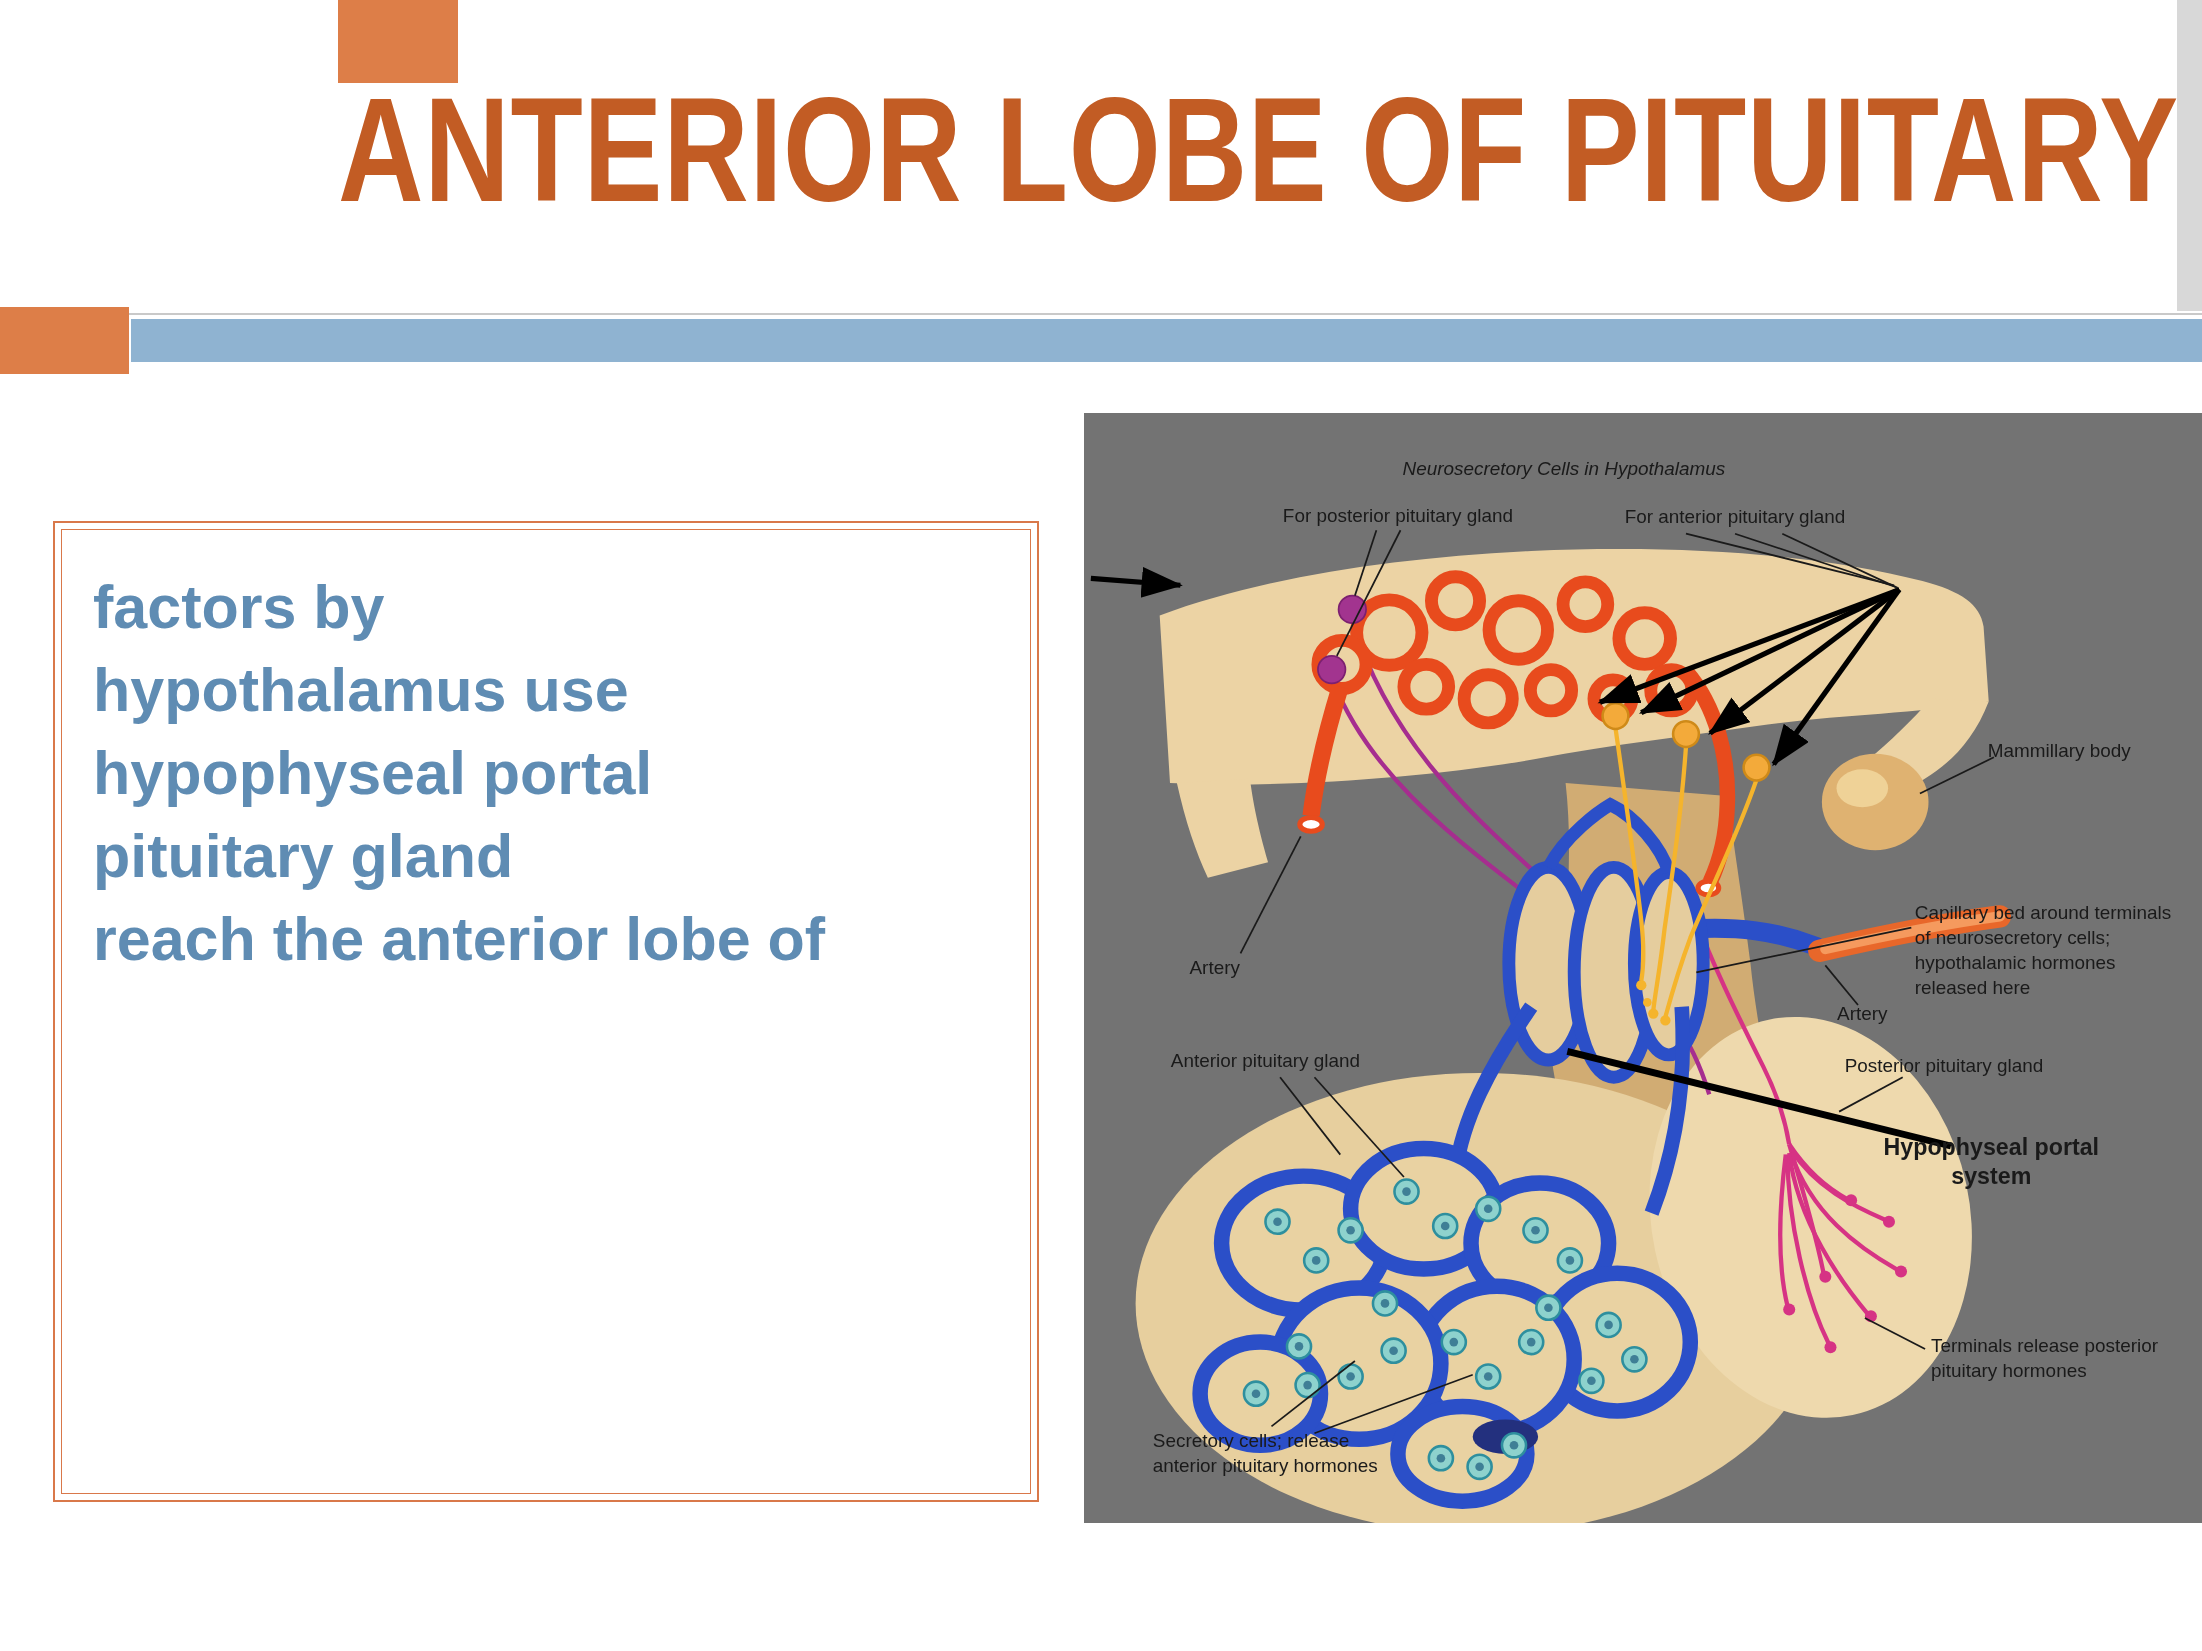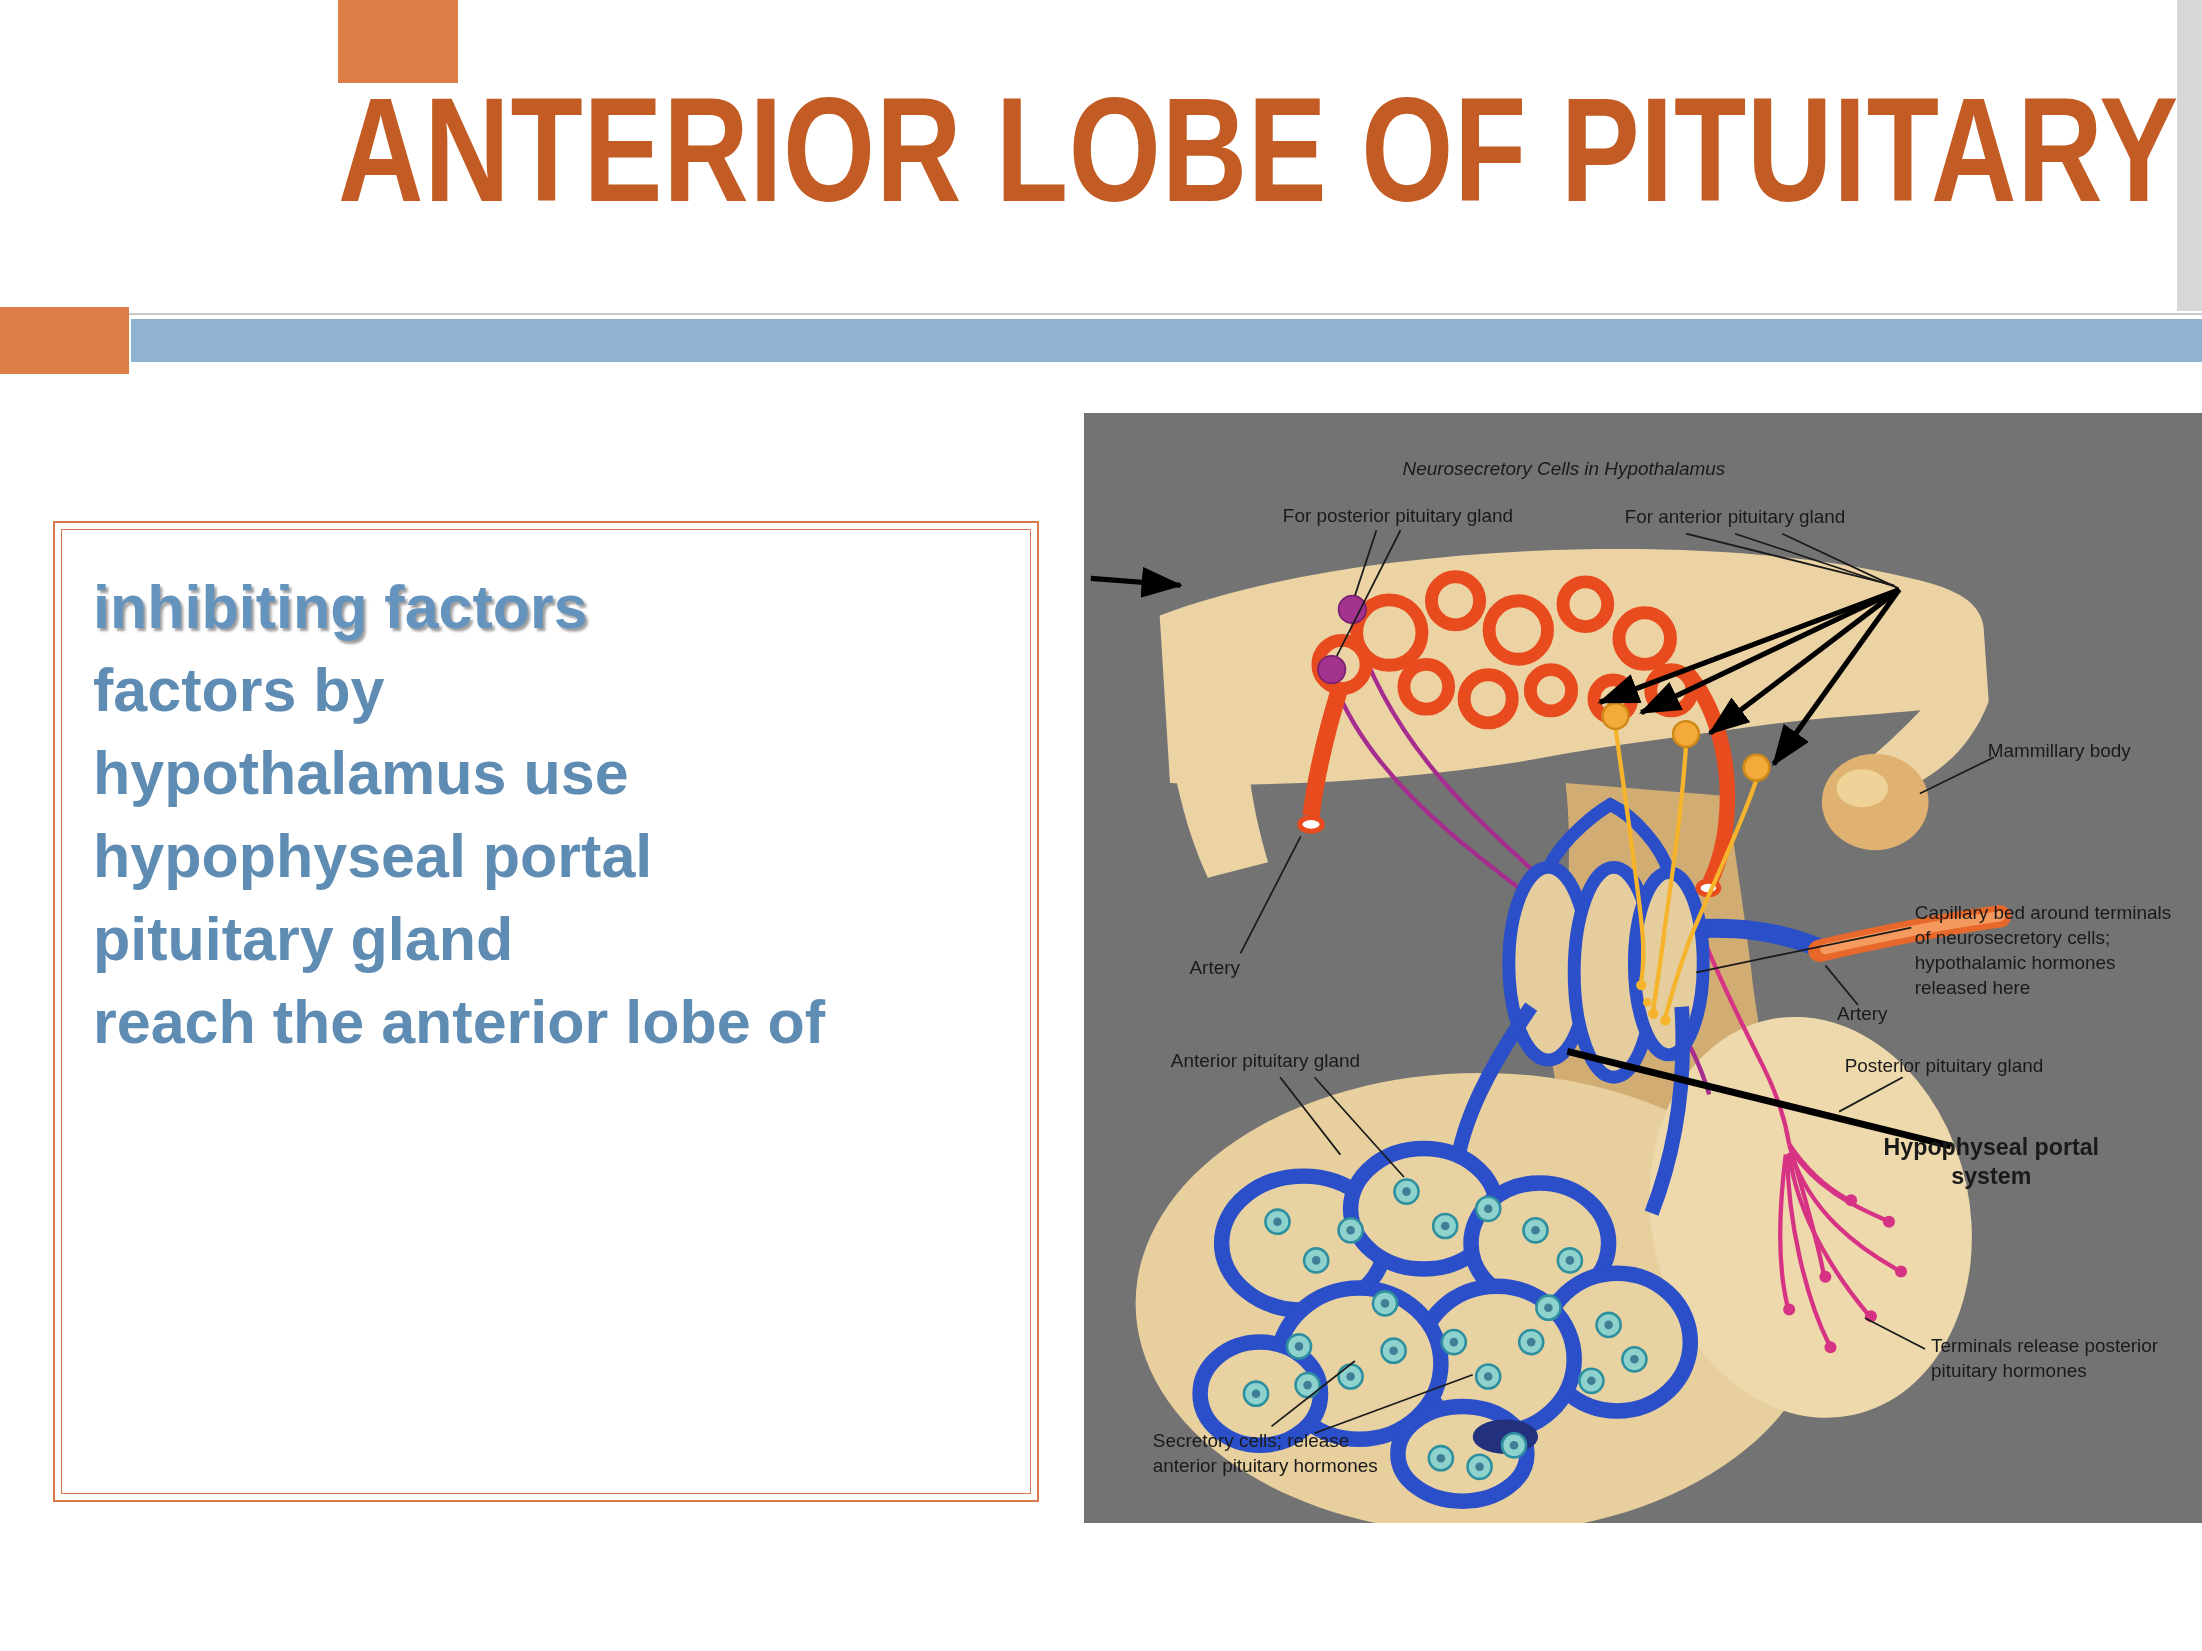--- a/index.html
+++ b/index.html
@@ -55,21 +55,20 @@
 <div class="gray-rule"></div>
 <div class="accent-divider"></div>
 <div class="blue-bar"></div>
 
 <div class="title-wrap">
   <span class="title">ANTERIOR LOBE OF PITUITARY</span>
 </div>
 
 <div class="textbox">
   <div class="textbox-inner">
-    <div class="bline emph">inhibiting factors</div>
     <div class="bline">factors by</div>
     <div class="bline">hypothalamus use</div>
     <div class="bline">hypophyseal portal</div>
     <div class="bline">pituitary gland</div>
     <div class="bline">reach the anterior lobe of</div>
   </div>
 </div>
 
 <div class="diagram">
   <svg viewBox="0 0 1300 1290">

